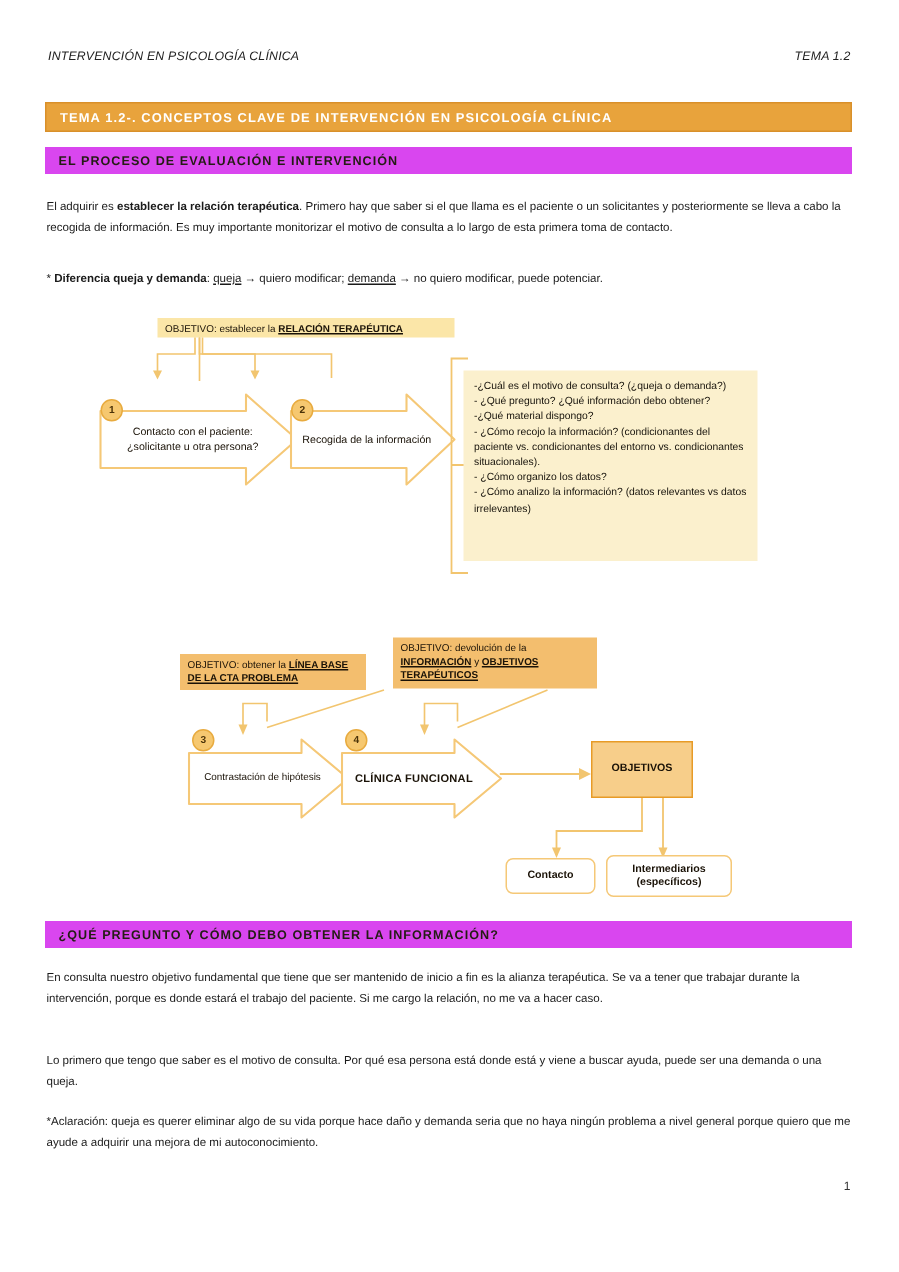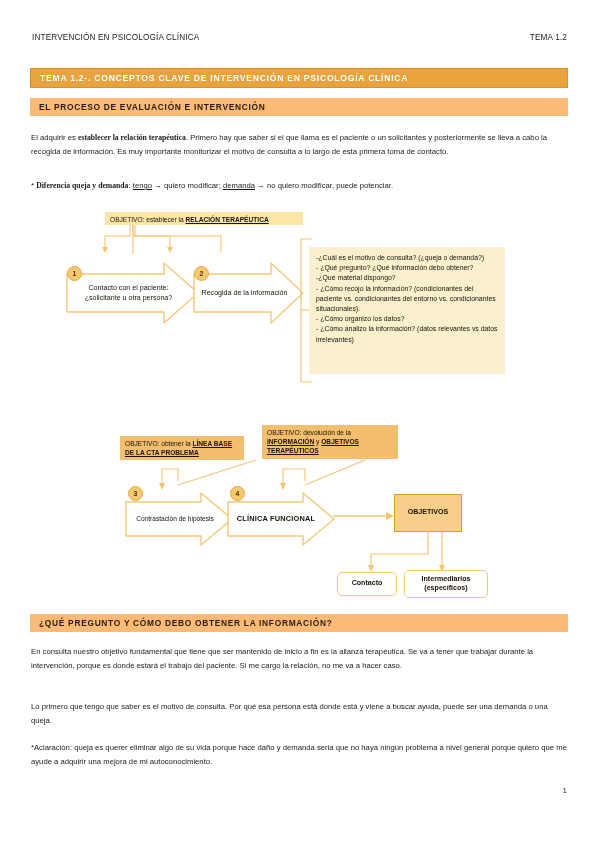--- a/index.html
+++ b/index.html
@@ -7,50 +7,50 @@
     width:599px;height:848px;position:relative;overflow:hidden;
     font-family:"Liberation Sans","DejaVu Sans",sans-serif;
     color:#1a1a1a;
   }
   .page{position:absolute;inset:0;}
 
   
   .runhead{
     position:absolute;left:32px;top:33px;right:32px;
     display:flex;justify-content:space-between;align-items:baseline;
-    font-size:8.2px;letter-spacing:.15px;color:#222;
+    font-size:8.2px;letter-spacing:.15px;color:#222;font-style:italic;
   }
 
   
   .banner-main{
     position:absolute;left:30px;top:68px;width:538px;height:20px;
     background:#E8A33C;border:1px solid #d9902a;
     display:flex;align-items:center;
     box-sizing:border-box;padding-left:9px;
   }
   .banner-main span{
     font-size:8.6px;font-weight:bold;color:#ffffff;letter-spacing:.75px;
   }
   .banner-sub{
     position:absolute;left:30px;top:98px;width:538px;height:18px;
-    background:#fdba74;
+    background:#d946ef;
     display:flex;align-items:center;
     box-sizing:border-box;padding-left:9px;
   }
   .banner-sub span{
     font-size:8.4px;font-weight:bold;color:#241c14;letter-spacing:.7px;
   }
   .banner-sub.q{top:614px;}
 
   
   .para{
     position:absolute;left:31px;width:536px;
     font-size:7.7px;line-height:14.3px;color:#1b1b1b;text-align:left;
   }
-  .para b{font-weight:bold;font-family:Liberation Serif, serif;}
+  .para b{font-weight:bold;}
   .para u{text-decoration:underline;}
 
   
   .diagram{position:absolute;}
   .lbl{
     position:absolute;box-sizing:border-box;
     font-size:6.6px;line-height:9px;color:#1a1207;
     padding:3px 5px;
   }
   .lbl.cream{background:#FBE6A8;}
@@ -117,21 +117,21 @@
 
   <div class="banner-sub">
     <span>EL PROCESO DE EVALUACIÓN E INTERVENCIÓN</span>
   </div>
 
   <div class="para" style="top:131px;">
     <span>El adquirir es </span><b>establecer la relación terapéutica</b><span>. Primero hay que saber si el que llama es el paciente o un solicitantes y posteriormente se lleva a cabo la recogida de información. Es muy importante monitorizar el motivo de consulta a lo largo de esta primera toma de contacto.</span>
   </div>
 
   <div class="para" style="top:179px;">
-    <span>* </span><b>Diferencia queja y demanda</b><span>: </span><u>tengo</u><span> → quiero modificar; </span><u>demanda</u><span> → no quiero modificar, puede potenciar.</span>
+    <span>* </span><b>Diferencia queja y demanda</b><span>: </span><u>queja</u><span> → quiero modificar; </span><u>demanda</u><span> → no quiero modificar, puede potenciar.</span>
   </div>
 
   <div class="diagram" style="left:0;top:0;width:479px;height:400px;">
 
     <div class="lbl cream" style="left:105px;top:212px;width:198px;height:13px;">
       <span>OBJETIVO: establecer la </span><b><u>RELACIÓN TERAPÉUTICA</u></b>
     </div>
 
     <svg class="conn" style="left:90px;top:224px;width:260px;height:40px;">
       <path d="M 40 1 L 40 12 L 15 12 L 15 27" fill="none" stroke="#F2C56F" stroke-width="1.1"></path>

